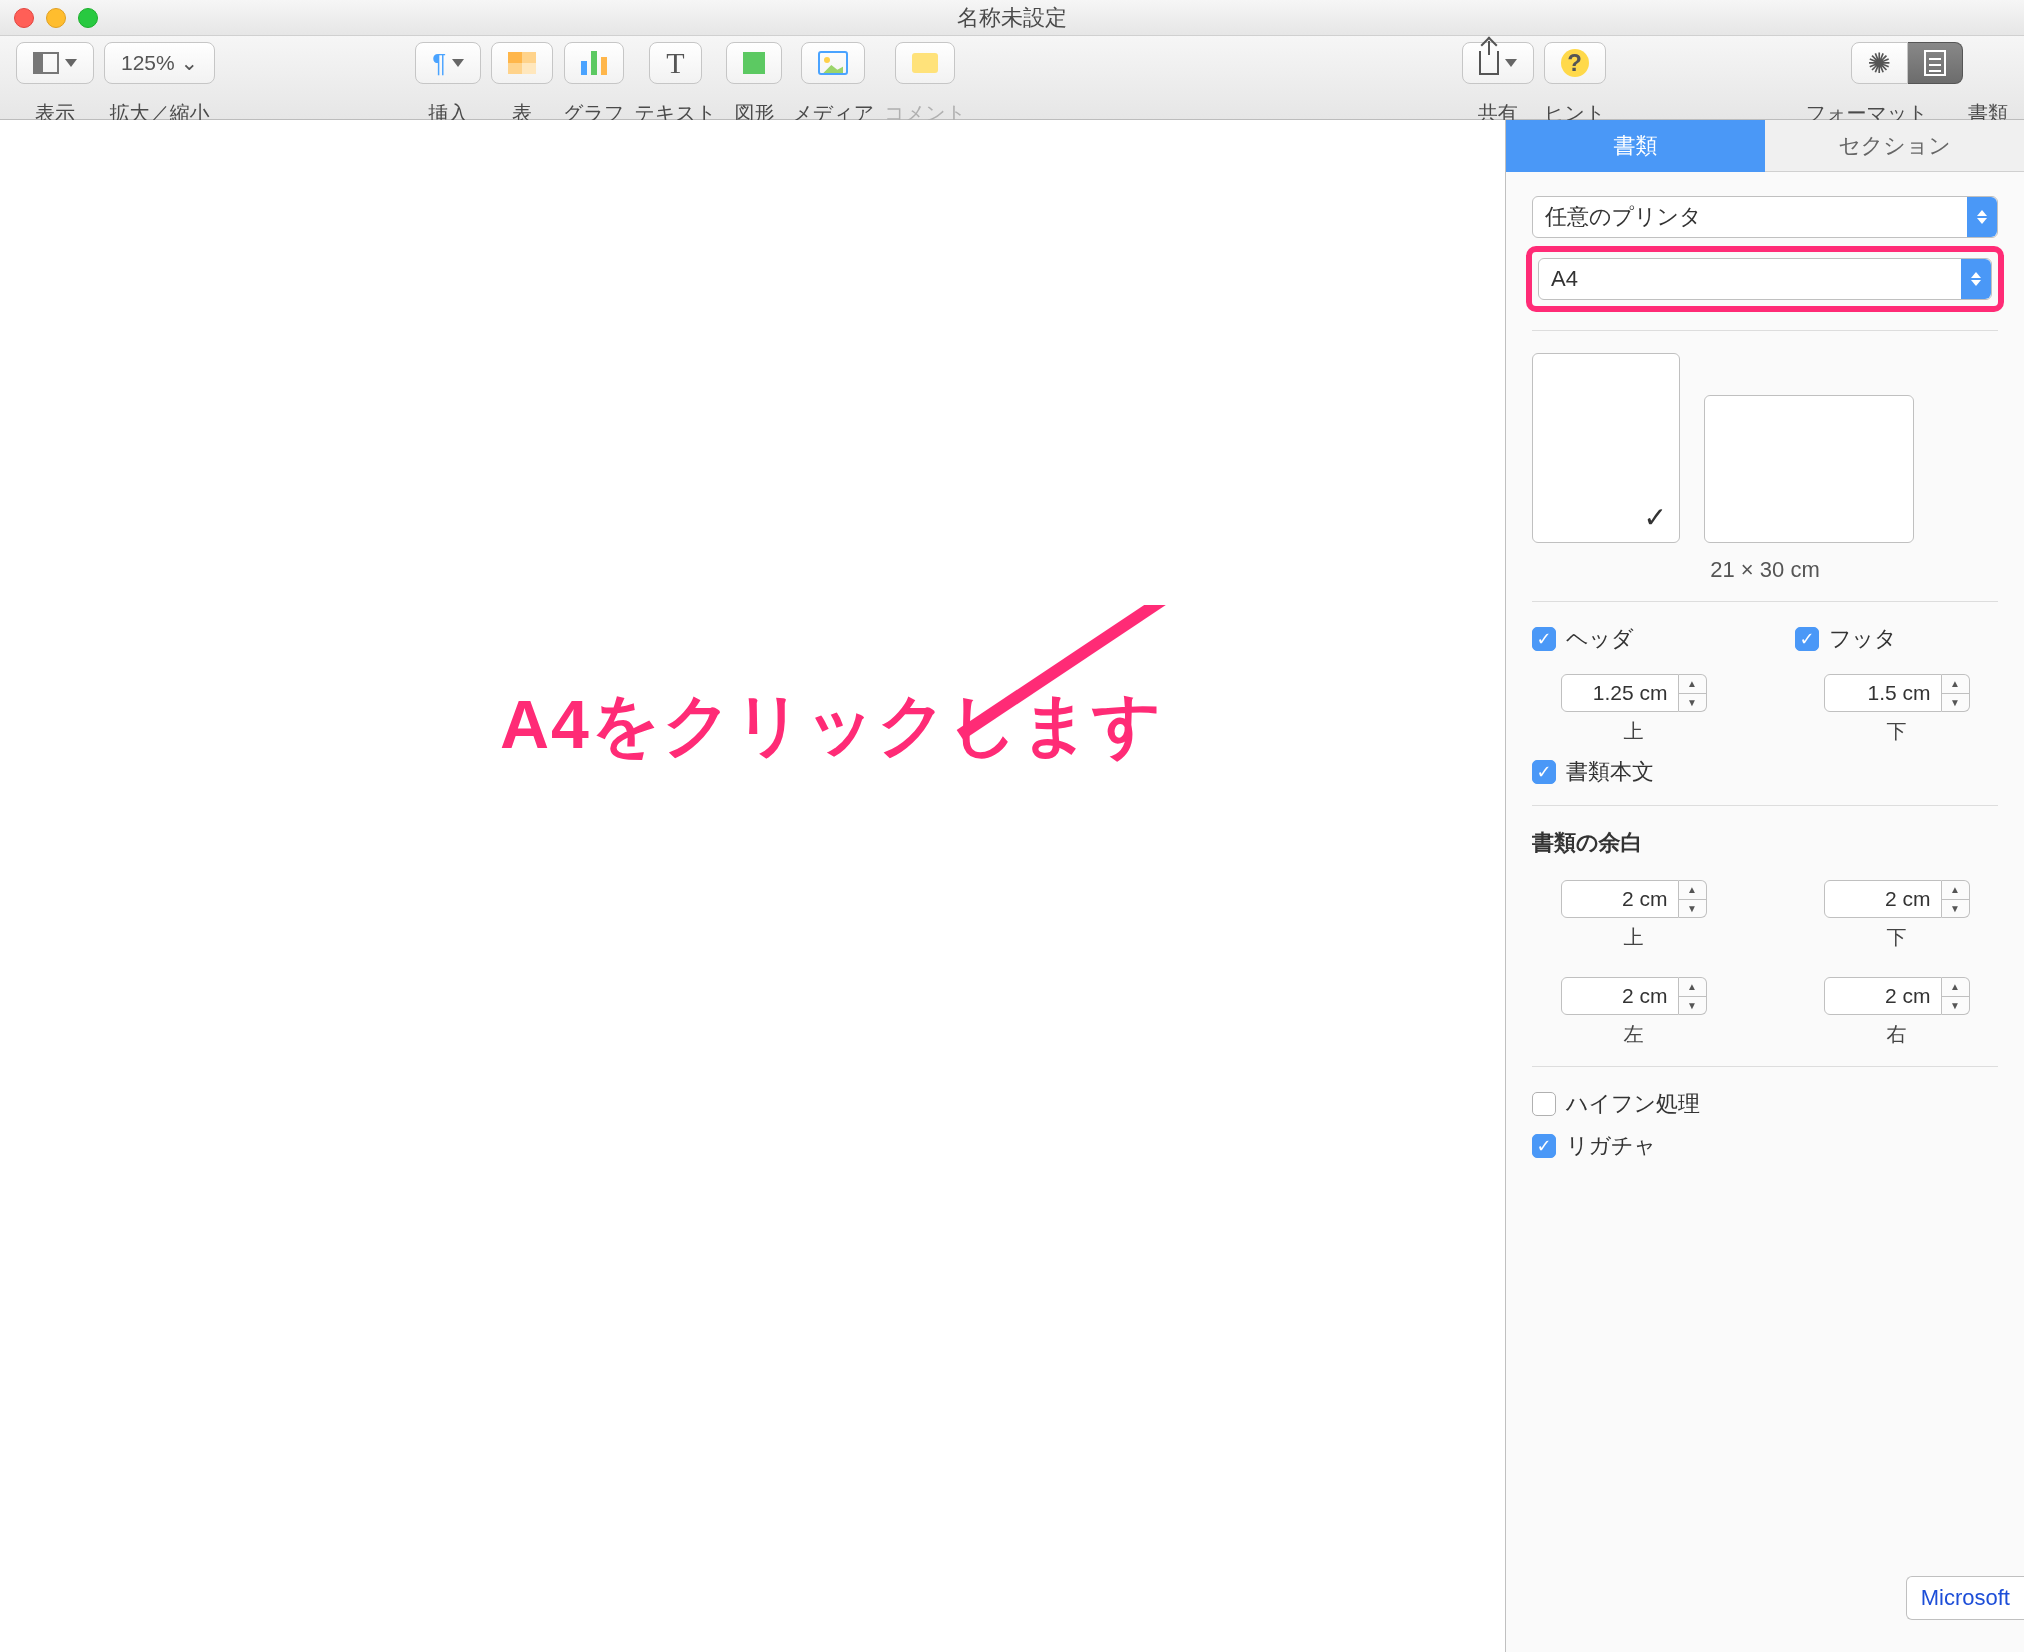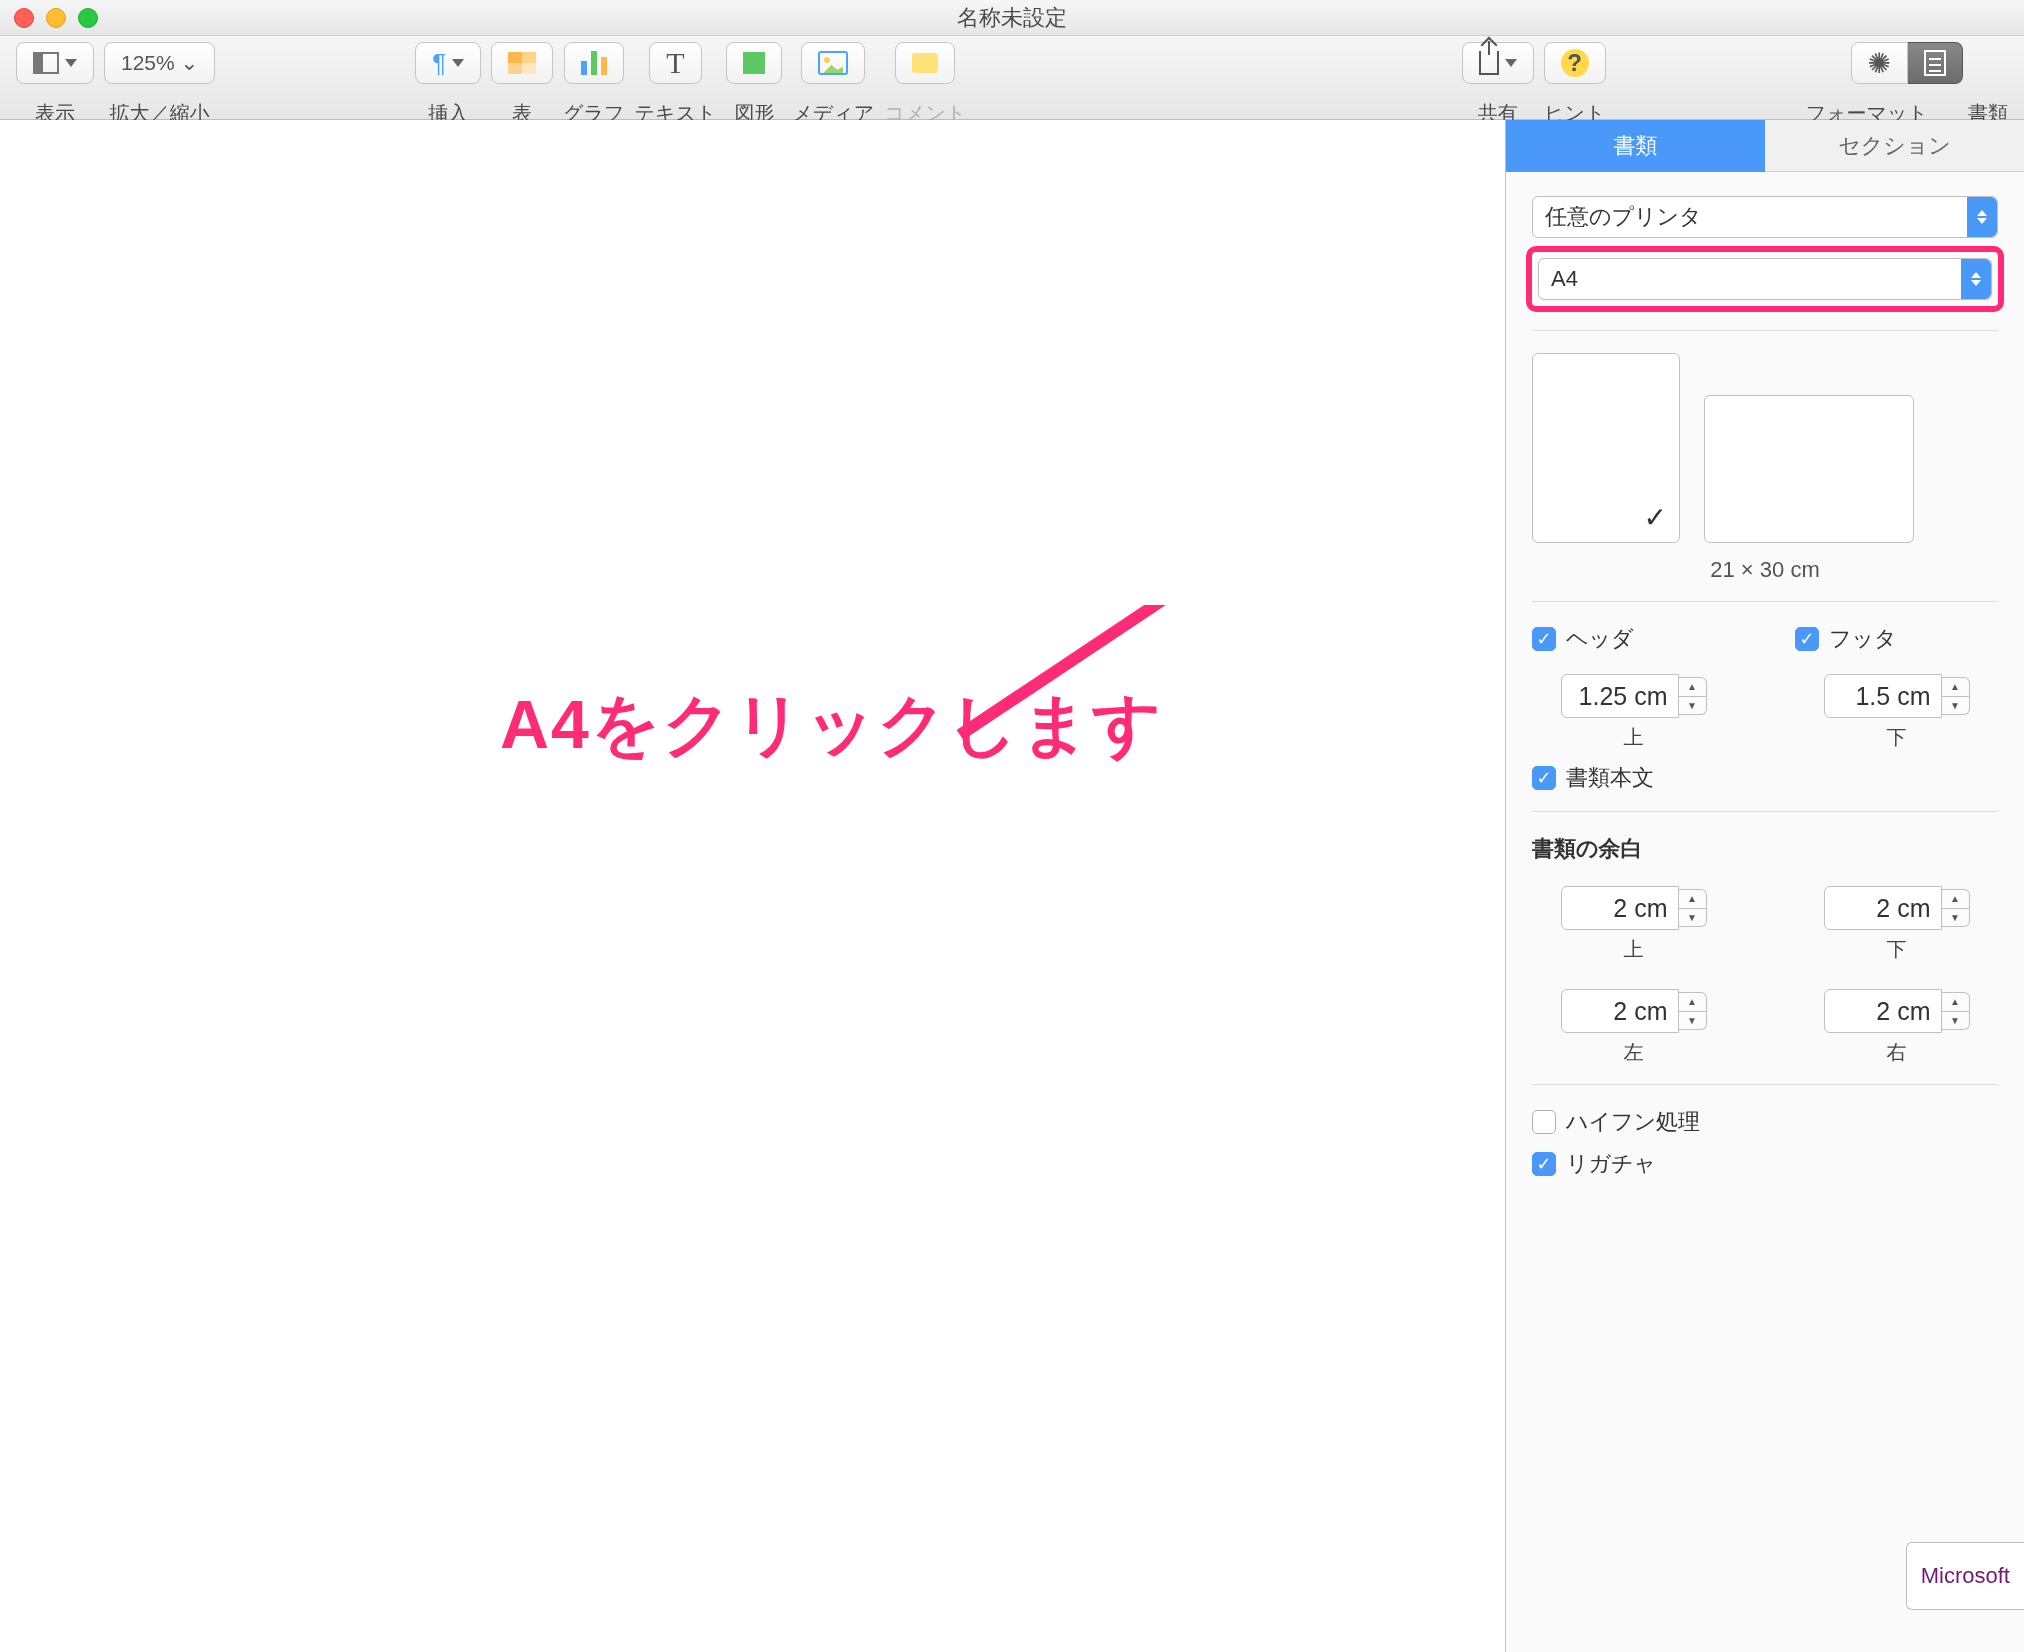--- a/index.html
+++ b/index.html
@@ -174,22 +174,22 @@
   width:24px; height:24px; border-radius:5px; border:1px solid #b0b0b0; background:#fff;
   display:flex; align-items:center; justify-content:center; color:#fff; font-size:18px; flex-shrink:0;
 }
 .chk.on { background:#4a98f7; border-color:#4a98f7; }
 
 .hf-grid { display:grid; grid-template-columns: 1fr 1fr; gap: 0 60px; margin-bottom:10px;}
 .hf-col { display:flex; flex-direction:column; align-items:center; }
 
 .stepper { display:flex; align-items:center; margin-top:8px; }
 .stepper input {
-  width:118px; height:44px; border:1px solid #c0c0c0; border-radius:6px 0 0 6px;
-  text-align:right; padding-right:10px; font-size:25px; background:#fff; color:#333;
+  width:118px; height:38px; border:1px solid #c0c0c0; border-radius:6px 0 0 6px;
+  text-align:right; padding-right:10px; font-size:21px; background:#fff; color:#333;
 }
 .step-btns {
   width:28px; height:38px; border:1px solid #c0c0c0; border-left:none; border-radius:0 6px 6px 0;
   display:flex; flex-direction:column; background:#fbfbfb;
 }
 .step-btns div{flex:1;display:flex;align-items:center;justify-content:center;font-size:10px;color:#555;}
 .step-btns div:first-child{border-bottom:1px solid #c0c0c0;}
 .sublabel { font-size:20px; color:#444; margin-top:6px; }
 
 .margin-grid { display:grid; grid-template-columns:1fr 1fr; gap:18px 60px; margin-top:8px;}
@@ -207,23 +207,23 @@
 }
 .annotation-arrow {
   position: absolute;
   left: 940px;
   top: 605px;
   pointer-events: none;
 }
 
 
 .ms-tip {
-  position:absolute; right:0; bottom:42px;
+  position:absolute; right:0; bottom:32px;
   background:#fff; border:1px solid #c0c0c0; border-right:none;
-  border-radius:6px 0 0 6px; padding:20px 14px; font-size:22px; color:#701a75;
+  border-radius:6px 0 0 6px; padding:8px 14px; font-size:22px; color:#1d4ed8;
 }
 </style>
 </head>
 <body>
 
 <div class="titlebar">
   <div class="traffic-lights">
     <div class="tl-dot tl-close"></div>
     <div class="tl-dot tl-min"></div>
     <div class="tl-dot tl-max"></div>

